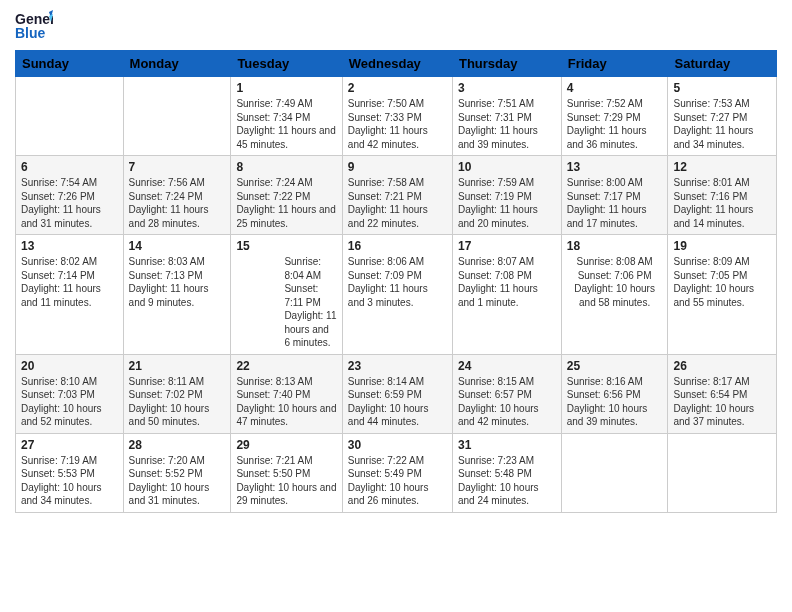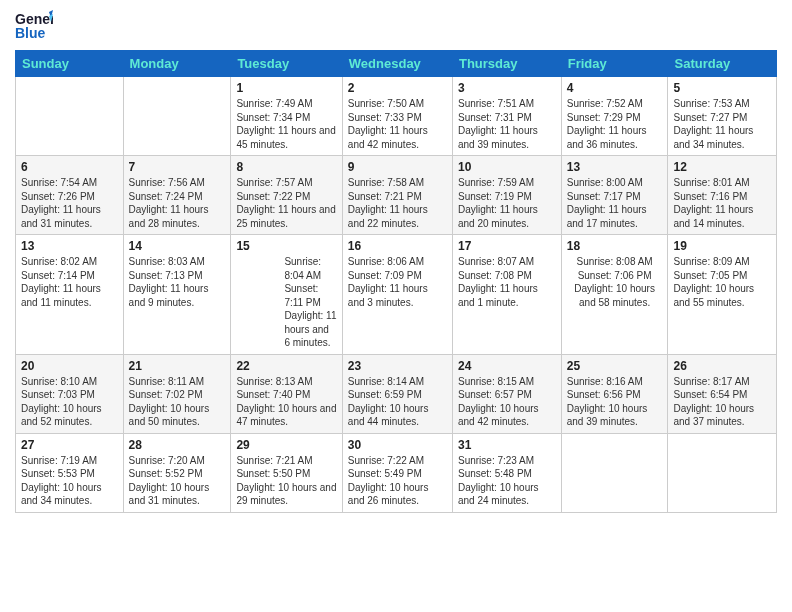--- a/index.html
+++ b/index.html
@@ -41,21 +41,21 @@
       color: #444;
       margin-top: 2px;
     }
     .calendar {
       width: 100%;
       border-collapse: collapse;
       border: 1px solid #ccc;
     }
     .calendar th {
       background-color: #1565c0;
-      color: #5eead4;
+      color: #000000;
       font-size: 13px;
       font-weight: bold;
       padding: 5px 6px;
       border: 1px solid #1565c0;
       text-align: left;
     }
     .calendar td {
       vertical-align: top;
       border: 1px solid #ccc;
       padding: 4px 5px;
@@ -162,21 +162,21 @@
 Daylight: 11 hours and 31 minutes.</div>
           </td>
           <td>
             <span class="day-num">7</span>
             <div class="day-info" style="white-space: pre-line;">Sunrise: 7:56 AM
 Sunset: 7:24 PM
 Daylight: 11 hours and 28 minutes.</div>
           </td>
           <td>
             <span class="day-num">8</span>
-            <div class="day-info" style="white-space: pre-line;">Sunrise: 7:57 AM
+            <div class="day-info" style="white-space: pre-line;">Sunrise: 7:24 AM
 Sunset: 7:22 PM
 Daylight: 11 hours and 25 minutes.</div>
           </td>
           <td>
             <span class="day-num">9</span>
             <div class="day-info" style="white-space: pre-line;">Sunrise: 7:58 AM
 Sunset: 7:21 PM
 Daylight: 11 hours and 22 minutes.</div>
           </td>
           <td>

